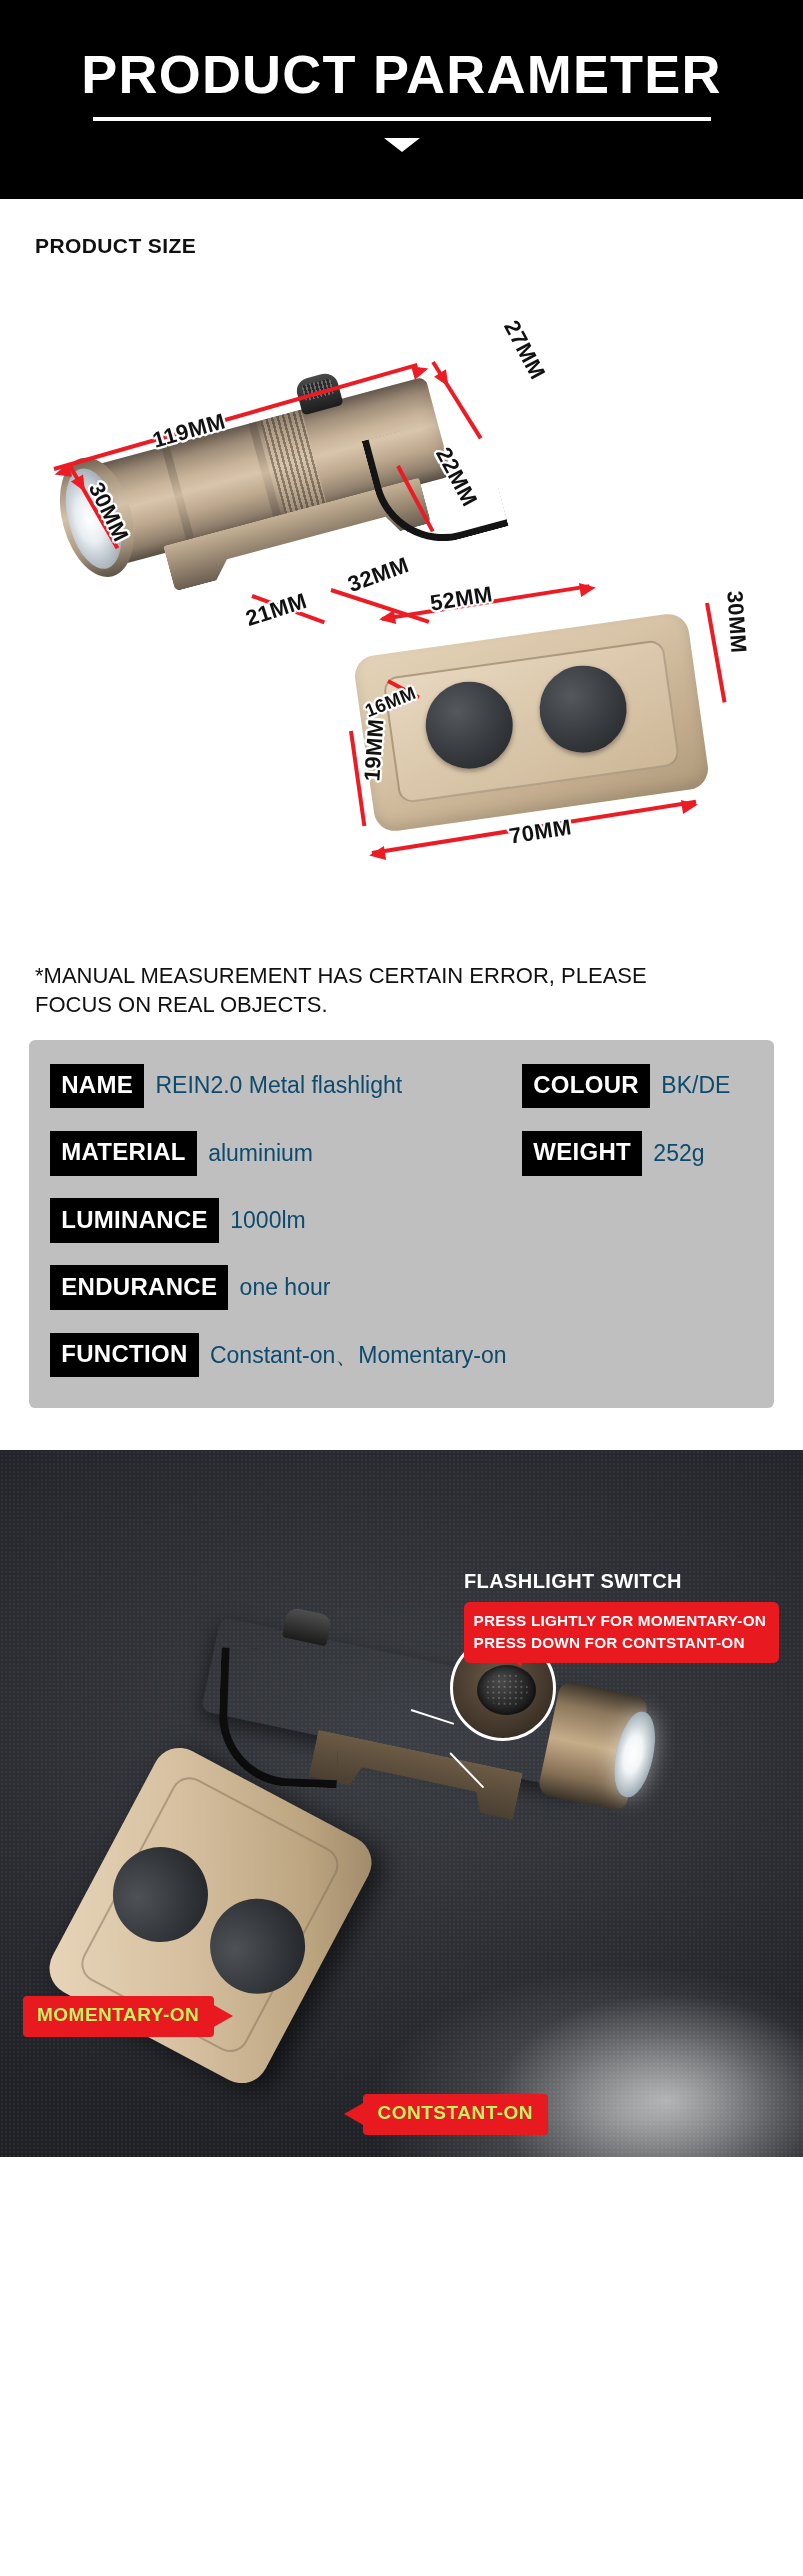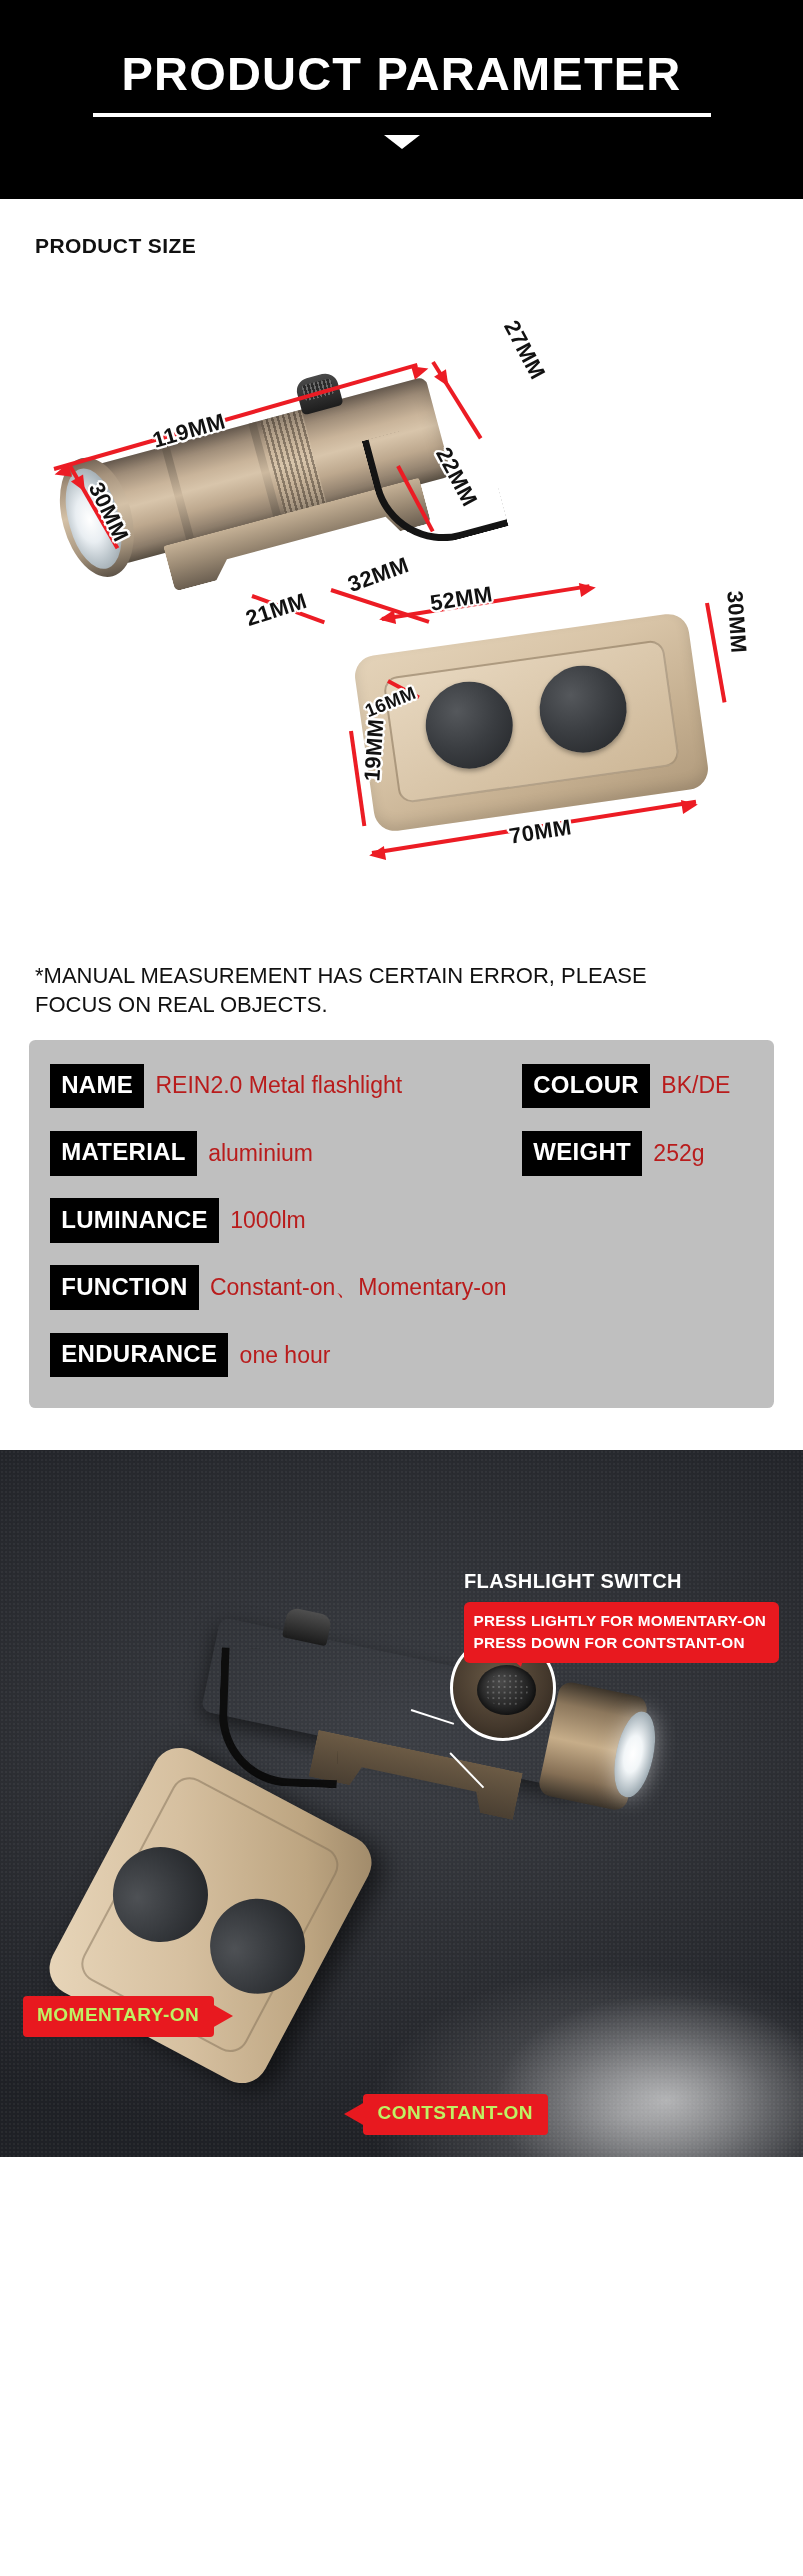--- a/index.html
+++ b/index.html
@@ -20,21 +20,21 @@
     height: 199px;
     background: #000000;
     display: flex;
     flex-direction: column;
     align-items: center;
     justify-content: center;
     position: relative;
   }
   .banner-parameter .btitle {
     color: #ffffff;
-    font-size: 47px;
+    font-size: 54px;
     font-weight: bold;
     letter-spacing: 1.2px;
     line-height: 1;
     padding-bottom: 13px;
   }
   .banner-underline {
     width: 618px;
     height: 4px;
     background: #ffffff;
     margin-top: 3.2px;
@@ -193,21 +193,21 @@
     color: #ffffff;
     font-size: 24px;
     font-weight: bold;
     line-height: 1;
     padding: 9.6px 11.2px 11.2px 11.2px;
     letter-spacing: 0.3px;
     white-space: nowrap;
   }
   .spec-val {
     font-size: 23px;
-    color: #b91c1c;
+    color: #0c4a6e;
     margin-left: 11.2px;
     white-space: nowrap;
   }
 
   
   .function-section {
     margin-top: 42px;
     width: 803px;
     position: relative;
     background: #2f3136;
@@ -510,29 +510,29 @@
 
     <div class="spec-row">
       <div class="spec-cell">
         <span class="spec-key">LUMINANCE</span>
         <span class="spec-val">1000lm</span>
       </div>
     </div>
 
     <div class="spec-row">
       <div class="spec-cell c1">
+        <span class="spec-key">ENDURANCE</span>
+        <span class="spec-val">one hour</span>
+      </div>
+    </div>
+
+    <div class="spec-row">
+      <div class="spec-cell c1">
         <span class="spec-key">FUNCTION</span>
         <span class="spec-val">Constant-on、Momentary-on</span>
-      </div>
-    </div>
-
-    <div class="spec-row">
-      <div class="spec-cell c1">
-        <span class="spec-key">ENDURANCE</span>
-        <span class="spec-val">one hour</span>
       </div>
     </div>
   </div>
 
   <div class="function-section">
 
     <div class="scene">
 
       <div class="hero-light">
         <div class="hero-barrel"></div>

